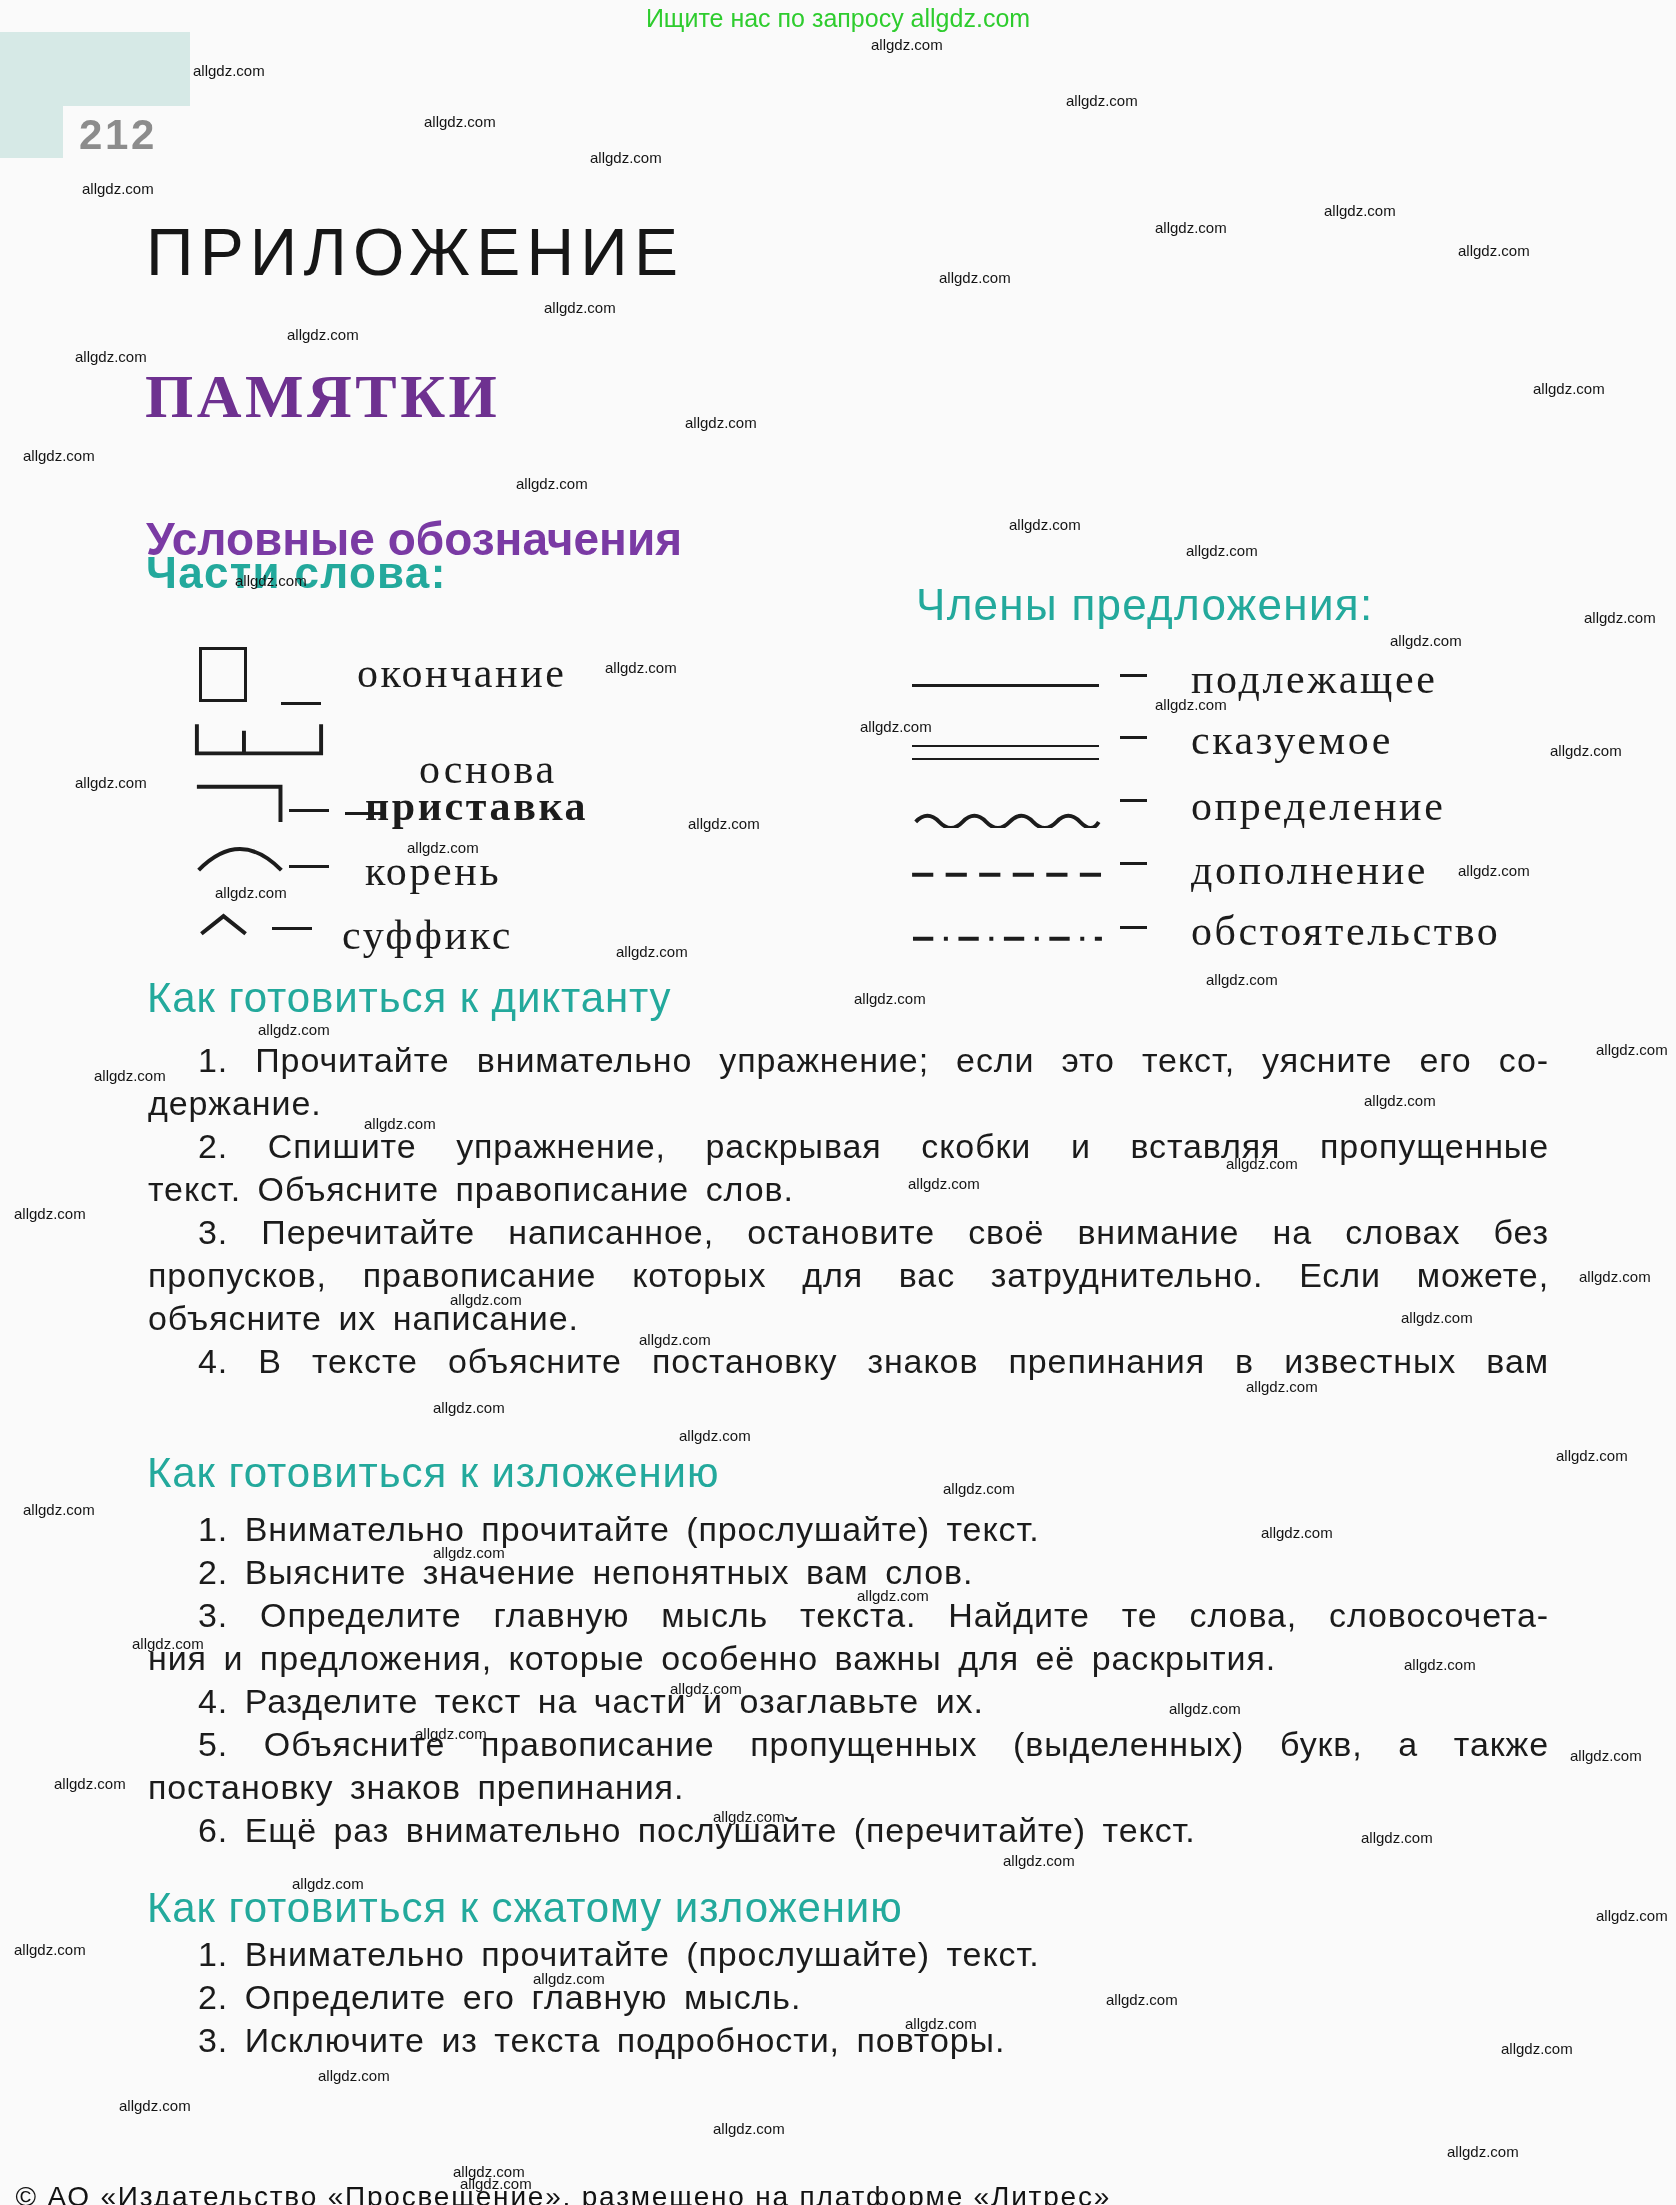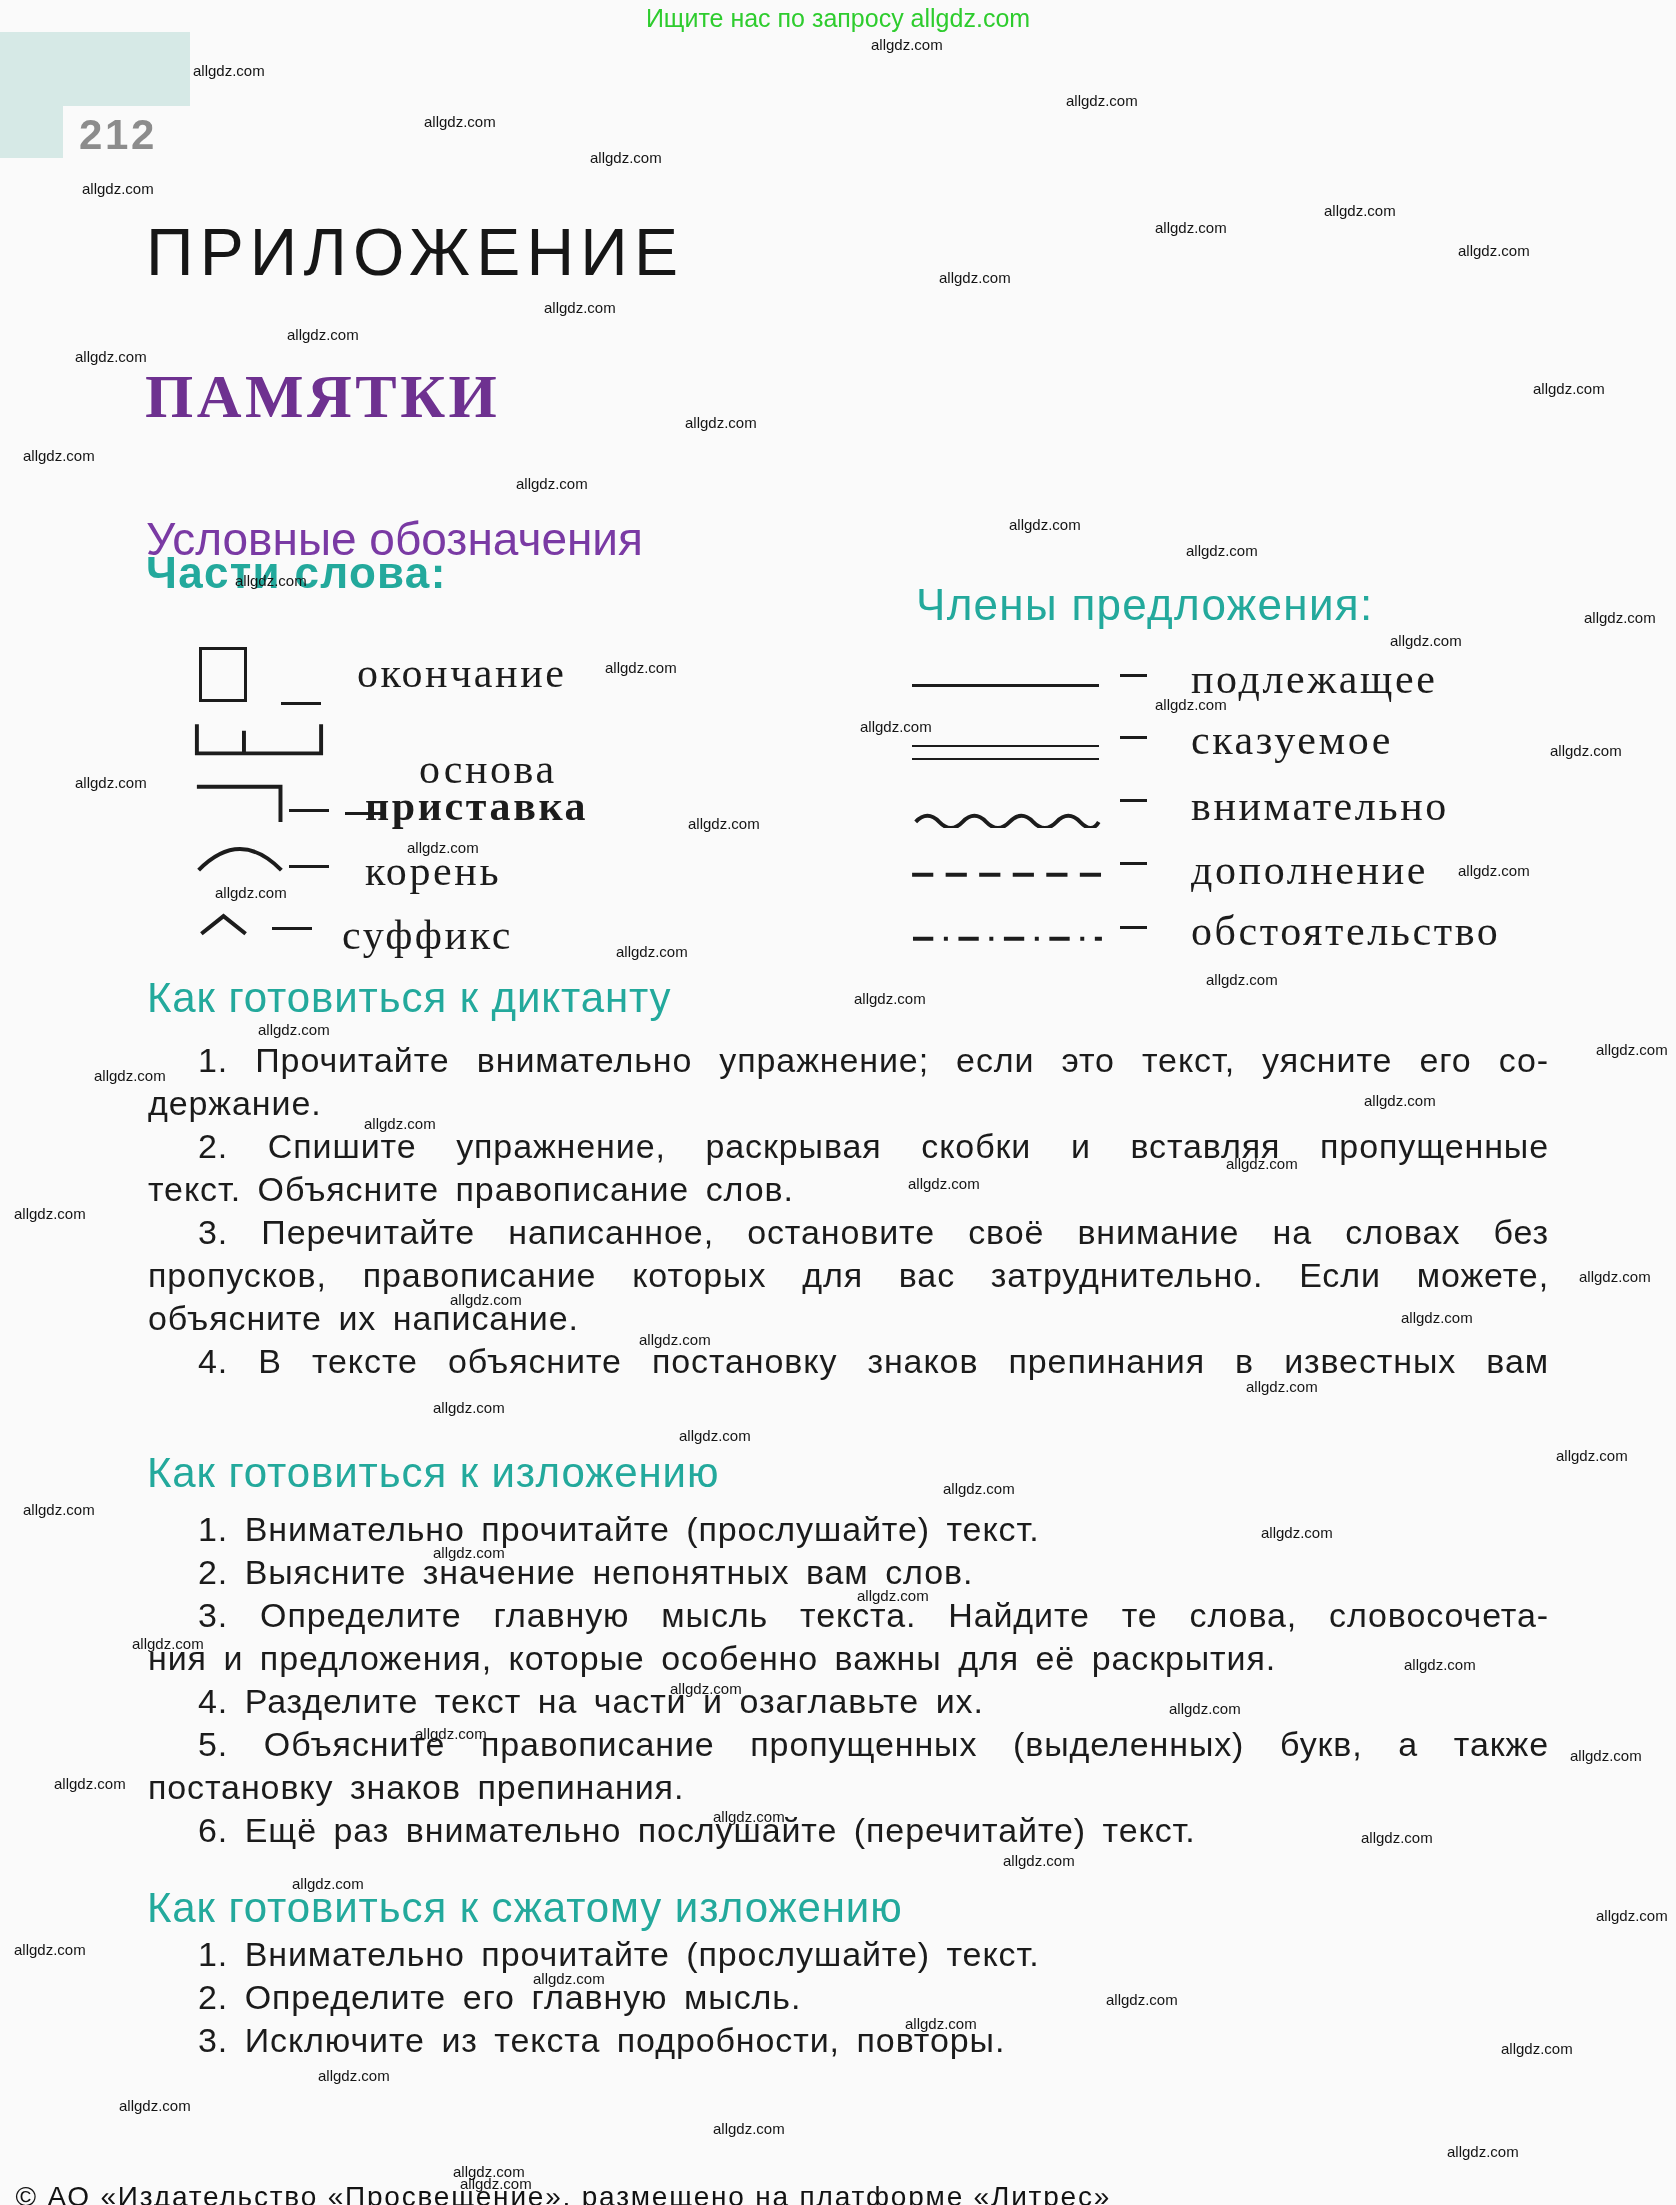--- a/index.html
+++ b/index.html
@@ -8,21 +8,21 @@
 
   
   .corner-box{position:absolute;left:0;top:32px;width:190px;height:126px;background:var(--cornerTeal);}
   .corner-notch{position:absolute;left:63px;top:106px;width:127px;height:52px;background:#fafafa;}
   .page-number{position:absolute;left:79px;top:111px;font-size:42px;font-weight:700;letter-spacing:2.6px;color:var(--pageNum);}
 
   .top-banner{position:absolute;left:0;top:3.5px;width:100%;text-align:center;font-size:25px;color:var(--green);}
 
   .main-title{position:absolute;left:146px;top:214px;margin:0;font-weight:400;font-size:66px;letter-spacing:6.2px;color:#161616;}
   .sub-title{position:absolute;left:145px;top:361px;margin:0;font-family:"Liberation Serif",serif;font-weight:700;font-size:62px;letter-spacing:3.5px;color:var(--purpleDark);}
-  .legend-title{position:absolute;left:146px;top:512px;margin:0;font-weight:400;font-size:46px;color:var(--purpleLight);}
+  .legend-title{position:absolute;left:146px;top:512px;margin:0;font-weight:700;font-size:46px;color:var(--purpleLight);}
 
   .col-heading{position:absolute;font-size:44px;color:var(--teal);letter-spacing:1.3px;}
   .col-heading.left{left:146px;top:548px;font-weight:bold;}
   .col-heading.right{left:916px;top:580px;}
 
   .sym-label{position:absolute;font-family:"Liberation Serif",serif;font-size:42px;letter-spacing:2.6px;color:#1c1c1c;}
   .dash{position:absolute;height:3.1px;background:#1c1c1c;}
   .sym{position:absolute;}
   .sq{border:3.1px solid #1c1c1c;background:transparent;}
   .uline{position:absolute;background:#1c1c1c;height:3.1px;}
@@ -100,21 +100,21 @@
   <div class="dline" style="left:912px;top:745px;width:187px;"></div>
   <div class="dash" style="left:1120px;top:736px;width:27px;"></div>
   <div class="sym-label" style="left:1191px;top:716px;">сказуемое</div>
 
   <div class="sym" style="left:912px;top:808px;">
     <svg width="190" height="20" viewBox="0 0 430 46">
         <path d="M5,32 Q32,4 59,32 T113,32 T167,32 T221,32 T275,32 T329,32 T383,32 T426,32" fill="none" stroke="#1c1c1c" stroke-width="9"></path>
       </svg>
   </div>
   <div class="dash" style="left:1120px;top:799px;width:27px;"></div>
-  <div class="sym-label" style="left:1191px;top:782px;">внимательно</div>
+  <div class="sym-label" style="left:1191px;top:782px;">определение</div>
 
   <div class="sym" style="left:912px;top:872px;">
     <svg width="190" height="5.3" viewBox="0 0 430 12">
         <line x1="0" y1="6" x2="430" y2="6" stroke="#1c1c1c" stroke-width="9" stroke-dasharray="48 28"></line>
       </svg>
   </div>
   <div class="dash" style="left:1120px;top:862px;width:27px;"></div>
   <div class="sym-label" style="left:1191px;top:846px;font-family:Liberation Serif, serif;">дополнение</div>
 
   <div class="sym" style="left:912px;top:936px;">

